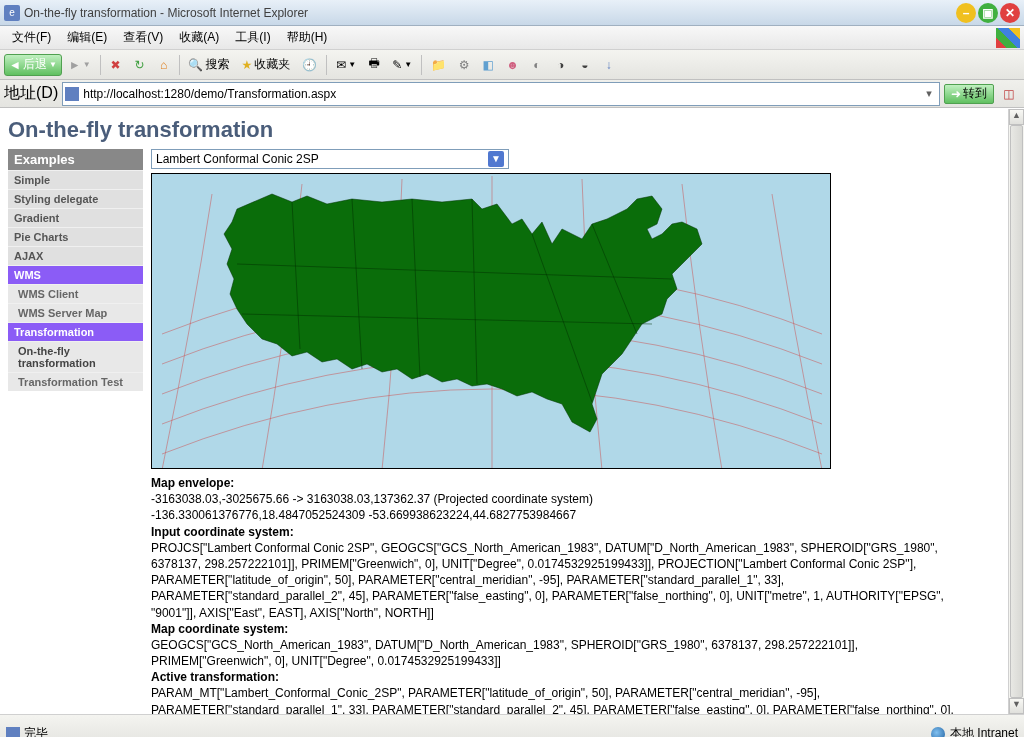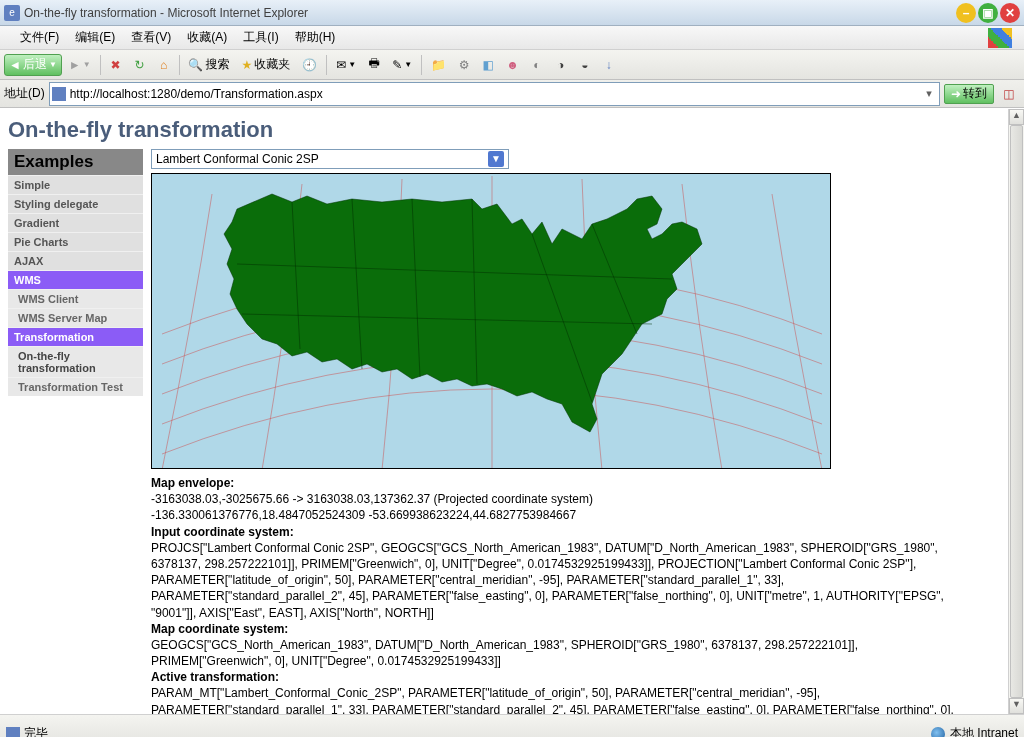--- a/index.html
+++ b/index.html
@@ -5,40 +5,40 @@
 * { box-sizing: border-box; margin: 0; padding: 0; }
 body { font-family: Tahoma, Verdana, sans-serif; font-size: 11px; background: #ece9d8; overflow: hidden; width: 1024px; height: 737px; }
 .titlebar { height: 26px; background: linear-gradient(to bottom, #e8f0f8, #c8d8e8); display: flex; align-items: center; padding: 0 4px; border-bottom: 1px solid #a0b0c0; }
 .titlebar-icon { width: 16px; height: 16px; background: #6080c0; border-radius: 2px; margin-right: 4px; display: inline-flex; align-items: center; justify-content: center; color: white; font-size: 10px; }
 .titlebar-text { flex: 1; color: #404040; font-size: 12px; }
 .titlebar-buttons { display: flex; gap: 2px; }
 .titlebar-btn { width: 20px; height: 20px; border-radius: 10px; display: flex; align-items: center; justify-content: center; font-weight: bold; color: white; font-size: 12px; cursor: pointer; }
 .btn-min { background: #f0c020; }
 .btn-max { background: #40b040; }
 .btn-close { background: #e04040; }
-.menubar { height: 24px; background: linear-gradient(to bottom, #f8f8f8, #e8e8e8); display: flex; align-items: center; padding: 0 12px; border-bottom: 1px solid #d0d0d0; }
+.menubar { height: 24px; background: linear-gradient(to bottom, #f8f8f8, #e8e8e8); display: flex; align-items: center; padding: 0 4px; border-bottom: 1px solid #d0d0d0; }
 .menubar-item { padding: 2px 8px; cursor: pointer; font-size: 12px; }
 .menubar-logo { margin-left: auto; width: 24px; height: 20px; background: linear-gradient(45deg, #e04040 25%, #40b040 25%, #40b040 50%, #4080e0 50%, #4080e0 75%, #f0c020 75%); }
 .toolbar { height: 30px; background: linear-gradient(to bottom, #f4f4f0, #e4e4e0); display: flex; align-items: center; padding: 0 4px; gap: 2px; border-bottom: 1px solid #c0c0c0; }
 .tb-btn { height: 22px; min-width: 22px; border: 1px solid transparent; border-radius: 3px; display: inline-flex; align-items: center; justify-content: center; padding: 0 4px; cursor: pointer; gap: 2px; font-size: 12px; }
 .tb-back { background: linear-gradient(to bottom, #c0f0c0, #60c060); color: white; border: 1px solid #50a050; }
 .tb-sep { width: 1px; height: 20px; background: #c0c0c0; margin: 0 2px; }
 .addressbar { height: 28px; background: linear-gradient(to bottom, #f0f0ec, #e4e4e0); display: flex; align-items: center; padding: 0 4px; gap: 4px; border-bottom: 1px solid #c0c0c0; }
-.addr-label { font-size: 12px; }
+.addr-label { font-size: 16px; }
 .addr-input-wrap { flex: 1; height: 24px; background: white; border: 1px solid #7f9db9; display: flex; align-items: center; padding: 0 2px; }
 .addr-icon { width: 14px; height: 14px; background: #6080c0; margin-right: 4px; }
 .addr-input { flex: 1; border: none; outline: none; font-size: 12px; }
 .addr-drop { width: 16px; text-align: center; color: #606060; }
 .go-btn { height: 20px; padding: 0 6px; background: linear-gradient(to bottom, #c0f0c0, #60c060); border: 1px solid #50a050; border-radius: 2px; display: flex; align-items: center; gap: 2px; font-size: 12px; cursor: pointer; }
 .content-area { height: 606px; display: flex; background: white; border-top: 1px solid #fff; }
 .page { flex: 1; overflow: auto; background: white; padding: 8px 8px 8px 8px; position: relative; }
 .page h1 { color: #4a5d7a; font-size: 22px; font-family: Verdana, sans-serif; font-weight: bold; margin-bottom: 6px; }
 .layout { display: flex; gap: 8px; }
 .sidebar { width: 135px; flex-shrink: 0; }
-.sb-header { background: #888888; color: #000000; font-weight: bold; padding: 3px 6px; font-size: 17px; }
+.sb-header { background: #888888; color: #ffffff; font-weight: bold; padding: 3px 6px; font-size: 13px; }
 .sb-item { background: #e0e0e0; color: #555; padding: 3px 6px; border-top: 1px solid #f0f0f0; font-size: 11px; cursor: pointer; font-weight: bold; }
 .sb-item.active { background: #8b5cf6; color: white; }
 .sb-sub { background: #e8e8e8; color: #666; padding: 3px 6px 3px 10px; border-top: 1px solid #f0f0f0; font-size: 11px; cursor: pointer; font-weight: bold; }
 .sb-sub.active { color: #444; }
 .main { flex: 1; }
 .controls { display: flex; align-items: center; gap: 6px; margin-bottom: 4px; font-size: 12px; }
 .controls label { display: flex; align-items: center; gap: 2px; }
 .proj-select { width: 358px; height: 20px; border: 1px solid #7f9db9; background: white; font-size: 12px; padding: 0 4px; display: flex; align-items: center; justify-content: space-between; margin-bottom: 4px; cursor: pointer; }
 .proj-select .arrow { background: #5078d0; color: white; width: 16px; height: 16px; border-radius: 2px; text-align: center; line-height: 16px; font-size: 10px; }
 .map-canvas { width: 680px; height: 296px; border: 1px solid #000; background: #b0d8e8; position: relative; overflow: hidden; }

